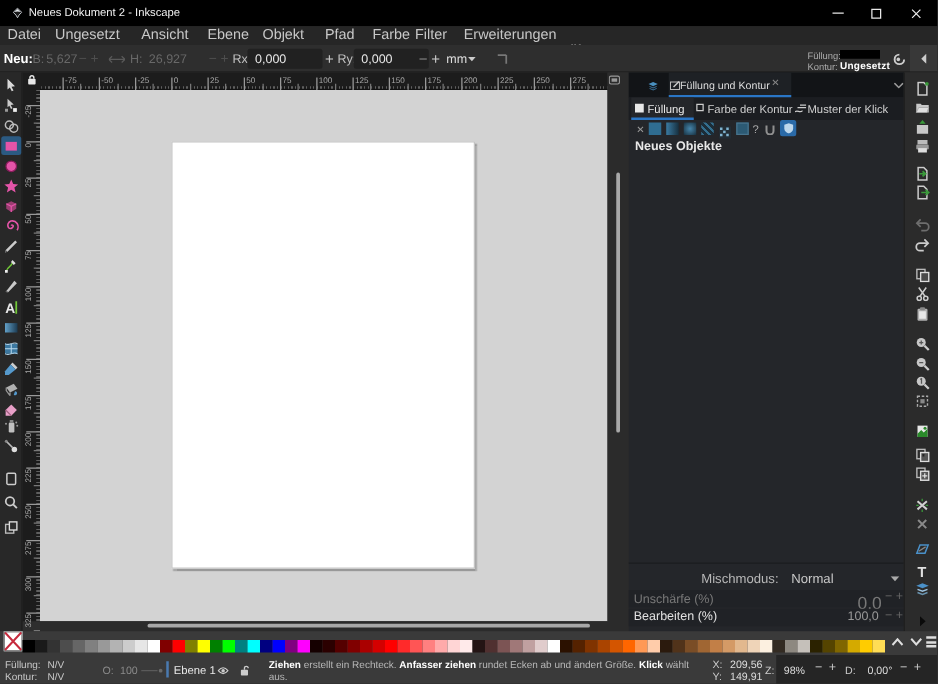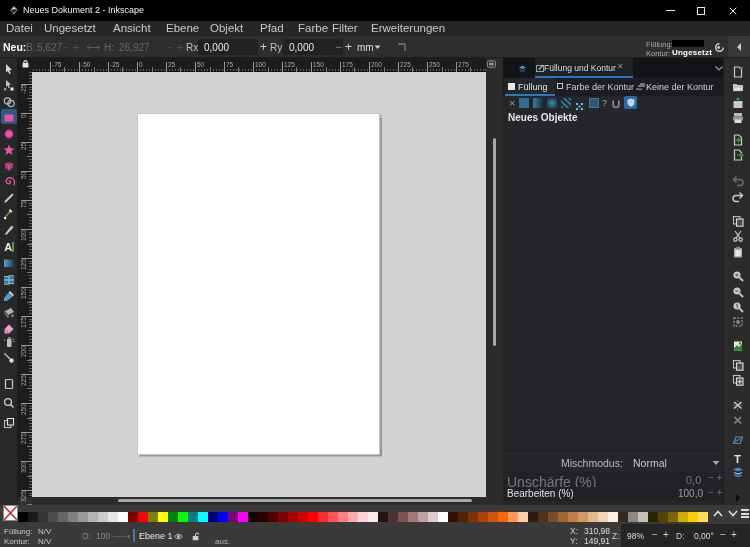--- a/index.html
+++ b/index.html
@@ -293,21 +293,21 @@
     </svg>
 <div class="abs" style="left:0;top:20px;width:220px;height:18px;background:#1b1d21;"></div>
 <div class="abs" style="left:2px;top:20px;width:50px;height:18px;background:#24262a;border-bottom:2px solid #2a76c6;"></div>
 <div class="abs" style="left:5px;top:25px;width:7px;height:7px;background:#e8e8e8;"></div>
 <div style="position:absolute;left:15px;top:24px;font-size:9px;color:#e8e8e8;white-space:nowrap;">Füllung</div>
 <div class="abs" style="left:54px;top:25px;width:6px;height:6px;border:1px solid #ccc;"></div>
 <div style="position:absolute;left:63px;top:24px;font-size:9px;color:#d0d0d0;white-space:nowrap;">Farbe der Kontur</div>
 <svg class="abs" style="left:133px;top:25px" width="9" height="8" viewBox="0 0 9 8">
       <path d="M0 6.5 C2 4.5 4 8 6 5.5 M2 3 H9 M4 1 H9" stroke="#ccc" fill="none" stroke-width="1"></path>
     </svg>
-<div style="position:absolute;left:143px;top:24px;font-size:9px;color:#d0d0d0;white-space:nowrap;">Keine der Kontur</div>
+<div style="position:absolute;left:143px;top:24px;font-size:9px;color:#d0d0d0;white-space:nowrap;">Muster der Klick</div>
 <div style="position:absolute;left:6px;top:41px;font-size:8px;color:#999;">✕</div>
 <div class="abs" style="left:16px;top:40px;width:10px;height:10px;background:#2f6d91;"></div>
 <div class="abs" style="left:30px;top:40px;width:10px;height:10px;background:linear-gradient(to right,#3a7ba2,#17303f);"></div>
 <div class="abs" style="left:44px;top:40px;width:10px;height:10px;background:radial-gradient(circle,#4585ab,#17303f);"></div>
 <div class="abs" style="left:58px;top:40px;width:10px;height:10px;background:repeating-linear-gradient(45deg,#336e8e 0 2px,#1c2d38 2px 4px);"></div>
 <div class="abs" style="left:72px;top:40px;width:10px;height:10px;"><svg width="10" height="10" viewBox="0 0 10 10">
         <rect width="10" height="10" fill="#222d35"></rect>
         <g fill="#7fb3d0">
           <rect x="1" y="1" width="2" height="2"></rect>
           <rect x="6" y="1" width="2" height="2"></rect>
@@ -326,22 +326,22 @@
       <path d="M4.5 0.5 L8.5 2 V5 C8.5 7.5 6.8 9 4.5 9.8 C2.2 9 0.5 7.5 0.5 5 V2 Z" fill="#bdd7ec"></path>
     </svg>
 <div style="position:absolute;left:5px;top:54px;font-size:10px;font-weight:bold;color:#e8e8e8;">Neues Objekte</div>
 <div class="abs" style="left:0;top:392px;width:220px;height:1px;background:#1a1c1f;"></div>
 <div style="position:absolute;left:58px;top:399px;font-size:10.5px;color:#b8b8b8;">Mischmodus:</div>
 <div style="position:absolute;left:130px;top:399px;font-size:10.5px;color:#c8c8c8;">Normal</div>
 <svg class="abs" style="left:209px;top:403px" width="8" height="5" viewBox="0 0 8 5">
       <path d="M0.5 0 L4 4 L7.5 0 Z" fill="#aaa"></path>
     </svg>
 <div class="abs" style="left:0;top:414px;width:220px;height:14px;background:#202226;"></div>
-<div style="position:absolute;left:4px;top:416px;font-size:14px;color:#787878;">Unschärfe (%)</div>
-<div style="position:absolute;left:183px;top:416px;font-size:11px;color:#787878;">0,0</div>
+<div style="position:absolute;left:4px;top:416px;font-size:10px;color:#787878;">Unschärfe (%)</div>
+<div style="position:absolute;left:183px;top:416px;font-size:14px;color:#787878;">0,0</div>
 <div style="position:absolute;left:205px;top:414px;font-size:10px;color:#666;">−&nbsp;+</div>
 <div class="abs" style="left:0;top:429px;width:220px;height:14px;background:#202226;"></div>
 <div style="position:absolute;left:4px;top:430px;font-size:10px;color:#e0e0e0;">Bearbeiten (%)</div>
 <div style="position:absolute;left:175px;top:430px;font-size:10px;color:#999;">100,0</div>
 <div style="position:absolute;left:205px;top:429px;font-size:10px;color:#666;">−&nbsp;+</div>
 </div>
 <div class="abs" style="left:723px;top:58px;width:27px;height:447px;background:#2b2b2b;border-left:1px solid #1f1f1f;">
 <div class="abs" style="left:8px;top:6px;width:12px;height:12px;"><svg width="12" height="12" viewBox="0 0 12 12">
         <path d="M2.5 1 H7 L9.5 3.5 V11 H2.5 Z" fill="none" stroke="#ccc" stroke-width="1.2"></path>
         <circle cx="9.5" cy="2" r="1.5" fill="#3a9a3a"></circle>
@@ -542,23 +542,24 @@
 <div class="abs" style="left:132.5px;top:5px;width:2.5px;height:13px;background:#4a7ab0;"></div>
 <div style="position:absolute;left:139px;top:7px;font-size:9px;color:#e8e8e8;">Ebene 1</div>
 <svg class="abs" style="left:174px;top:9px" width="9" height="7" viewBox="0 0 11 9">
       <path d="M0.5 4.5 Q5.5 -1.5 10.5 4.5 Q5.5 10.5 0.5 4.5 Z" fill="none" stroke="#ccc" stroke-width="1.2"></path>
       <circle cx="5.5" cy="4.5" r="1.8" fill="#ccc"></circle>
     </svg>
 <svg class="abs" style="left:192px;top:8px" width="8" height="9" viewBox="0 0 9 10">
       <rect x="0.8" y="4.3" width="6.4" height="5" rx="0.7" fill="#ccc"></rect>
       <path d="M4 4.3 V2.8 a1.7 1.7 0 0 1 3.4 0" fill="none" stroke="#ccc" stroke-width="1.2"></path>
     </svg>
+<div class="abs" style="left:215px;top:3px;font-size:8px;color:#b8b8b8;"><b style="color:#fff">Ziehen</b> erstellt ein Rechteck. <b style="color:#fff">Anfasser ziehen</b> rundet Ecken ab und ändert Größe. <b style="color:#fff">Klick</b> wählt</div>
 <div style="position:absolute;left:215px;top:13px;color:#b8b8b8;">aus.</div>
 <div style="position:absolute;left:570px;top:2px;font-size:8.5px;color:#ccc;">X:</div>
-<div style="position:absolute;left:584px;top:2px;font-size:8.5px;color:#ddd;">310,98</div>
+<div style="position:absolute;left:584px;top:2px;font-size:8.5px;color:#ddd;">209,56</div>
 <div style="position:absolute;left:570px;top:12px;font-size:8.5px;color:#ccc;">Y:</div>
 <div style="position:absolute;left:584px;top:12px;font-size:8.5px;color:#ddd;">149,91</div>
 <div class="abs" style="left:621px;top:0;width:129px;height:23px;background:#252525;"></div>
 <div style="position:absolute;left:612px;top:7px;font-size:8.5px;color:#ccc;">Z:</div>
 <div style="position:absolute;left:627px;top:7px;font-size:8.5px;color:#ddd;">98%</div>
 <div style="position:absolute;left:652px;top:5px;font-size:10px;color:#ccc;">−</div>
 <div style="position:absolute;left:663px;top:5px;font-size:10px;color:#ccc;">+</div>
 <div style="position:absolute;left:676px;top:7px;font-size:8.5px;color:#ccc;">D:</div>
 <div style="position:absolute;left:694px;top:7px;font-size:8.5px;color:#ddd;">0,00°</div>
 <div style="position:absolute;left:720px;top:5px;font-size:10px;color:#ccc;">−</div>

